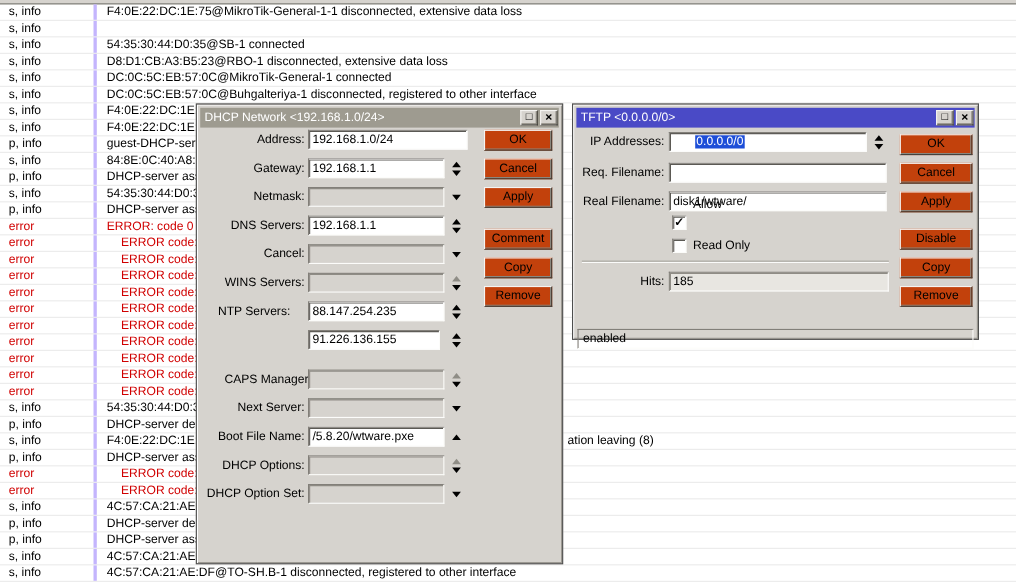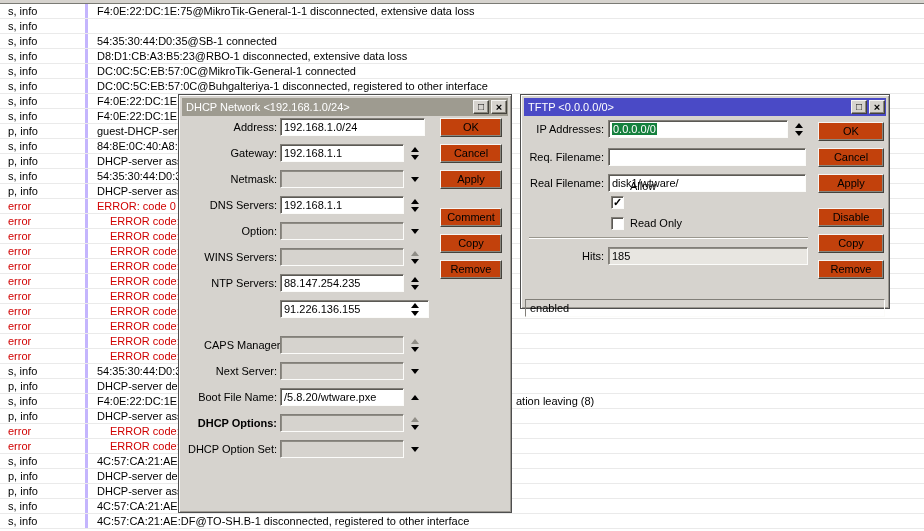--- a/index.html
+++ b/index.html
@@ -55,21 +55,21 @@
   .tbtn .glyph.x { font-weight:bold; font-size:11px; }
   
   .flabel { position:absolute; height:18px; line-height:18px; text-align:right; white-space:nowrap; }
   .field {
     position:absolute; height:18px; box-sizing:border-box; background:#fff;
     border:1px solid; border-color:#827f79 #fcfcfa #fcfcfa #827f79;
     box-shadow: inset 1px 1px 0 #5b5954;
     padding:1px 3px 0 3px; line-height:15px; white-space:nowrap; overflow:hidden;
   }
   .field.disabled { background:#d6d3ce; box-shadow: inset 1px 1px 0 #8f8c85; }
-  .sel { background:#15803d; color:#fff; padding:0 1px; }
+  .sel { background:#1d4ed8; color:#fff; padding:0 1px;margin-left:20px; }
   .spin {
     position:absolute; width:14px; height:18px;
     display:flex; flex-direction:column; align-items:center; justify-content:center; gap:3px;
   }
   .tri-up    { width:0; height:0; border-left:4px solid transparent; border-right:4px solid transparent; border-bottom:5px solid #000; }
   .tri-down  { width:0; height:0; border-left:4px solid transparent; border-right:4px solid transparent; border-top:5px solid #000; }
   .tri-up.dim { border-bottom-color:#8f8d86; }
   .btn {
     position:absolute; height:19px; box-sizing:border-box; background:#c2410c;
     border:1px solid; border-color:#f5f4f2 #44423c #44423c #f5f4f2;
@@ -263,59 +263,59 @@
       <div class="field disabled" style="left: 101px; top: 75px; width: 124px;"></div>
       <span class="spin" style="left: 229px; top: 75px;">
         <span class="tri-down"></span>
       </span>
       <span class="flabel" style="left: 6px; top: 101px; width: 92px;">DNS Servers:</span>
       <div class="field" style="left: 101px; top: 101px; width: 124px;">192.168.1.1</div>
       <span class="spin" style="left: 229px; top: 101px;">
         <span class="tri-up"></span>
         <span class="tri-down"></span>
       </span>
-      <span class="flabel" style="left: 6px; top: 127px; width: 92px;">Option:</span>
+      <span class="flabel" style="left: 6px; top: 127px; width: 92px;">Cancel:</span>
       <div class="field disabled" style="left: 101px; top: 127px; width: 124px;"></div>
       <span class="spin" style="left: 229px; top: 127px;">
         <span class="tri-down"></span>
       </span>
       <span class="flabel" style="left: 6px; top: 153px; width: 92px;">WINS Servers:</span>
       <div class="field disabled" style="left: 101px; top: 153px; width: 124px;"></div>
       <span class="spin" style="left: 229px; top: 153px;">
         <span class="tri-up dim"></span>
         <span class="tri-down"></span>
       </span>
-      <span class="flabel" style="left: 6px; top: 179px; width: 92px;">NTP Servers:</span>
+      <span class="flabel" style="left: 6px; top: 179px; width: 92px; text-align: center;">NTP Servers:</span>
       <div class="field" style="left: 101px; top: 179px; width: 124px;">88.147.254.235</div>
       <span class="spin" style="left: 229px; top: 179px;">
         <span class="tri-up"></span>
         <span class="tri-down"></span>
       </span>
-      <div class="field" style="left: 101px; top: 205px; width: 149px;">91.226.136.155</div>
+      <div class="field" style="left: 101px; top: 205px; width: 120px;">91.226.136.155</div>
       <span class="spin" style="left: 229px; top: 205px;">
         <span class="tri-up"></span>
         <span class="tri-down"></span>
       </span>
       <span class="flabel" style="left: 18px; top: 241px; width: 92px;">CAPS Managers:</span>
       <div class="field disabled" style="left: 101px; top: 241px; width: 124px;"></div>
       <span class="spin" style="left: 229px; top: 241px;">
         <span class="tri-up dim"></span>
         <span class="tri-down"></span>
       </span>
       <span class="flabel" style="left: 6px; top: 267px; width: 92px;">Next Server:</span>
       <div class="field disabled" style="left: 101px; top: 267px; width: 124px;"></div>
       <span class="spin" style="left: 229px; top: 267px;">
         <span class="tri-down"></span>
       </span>
       <span class="flabel" style="left: 6px; top: 293px; width: 92px;">Boot File Name:</span>
       <div class="field" style="left: 101px; top: 293px; width: 124px;">/5.8.20/wtware.pxe</div>
       <span class="spin" style="left: 229px; top: 293px;">
         <span class="tri-up"></span>
       </span>
-      <span class="flabel" style="left: 6px; top: 319px; width: 92px; font-weight: bold;">DHCP Options:</span>
+      <span class="flabel" style="left: 6px; top: 319px; width: 92px;">DHCP Options:</span>
       <div class="field disabled" style="left: 101px; top: 319px; width: 124px;"></div>
       <span class="spin" style="left: 229px; top: 319px;">
         <span class="tri-up dim"></span>
         <span class="tri-down"></span>
       </span>
       <span class="flabel" style="left: 6px; top: 345px; width: 92px;">DHCP Option Set:</span>
       <div class="field disabled" style="left: 101px; top: 345px; width: 124px;"></div>
       <span class="spin" style="left: 229px; top: 345px;">
         <span class="tri-down"></span>
       </span>

